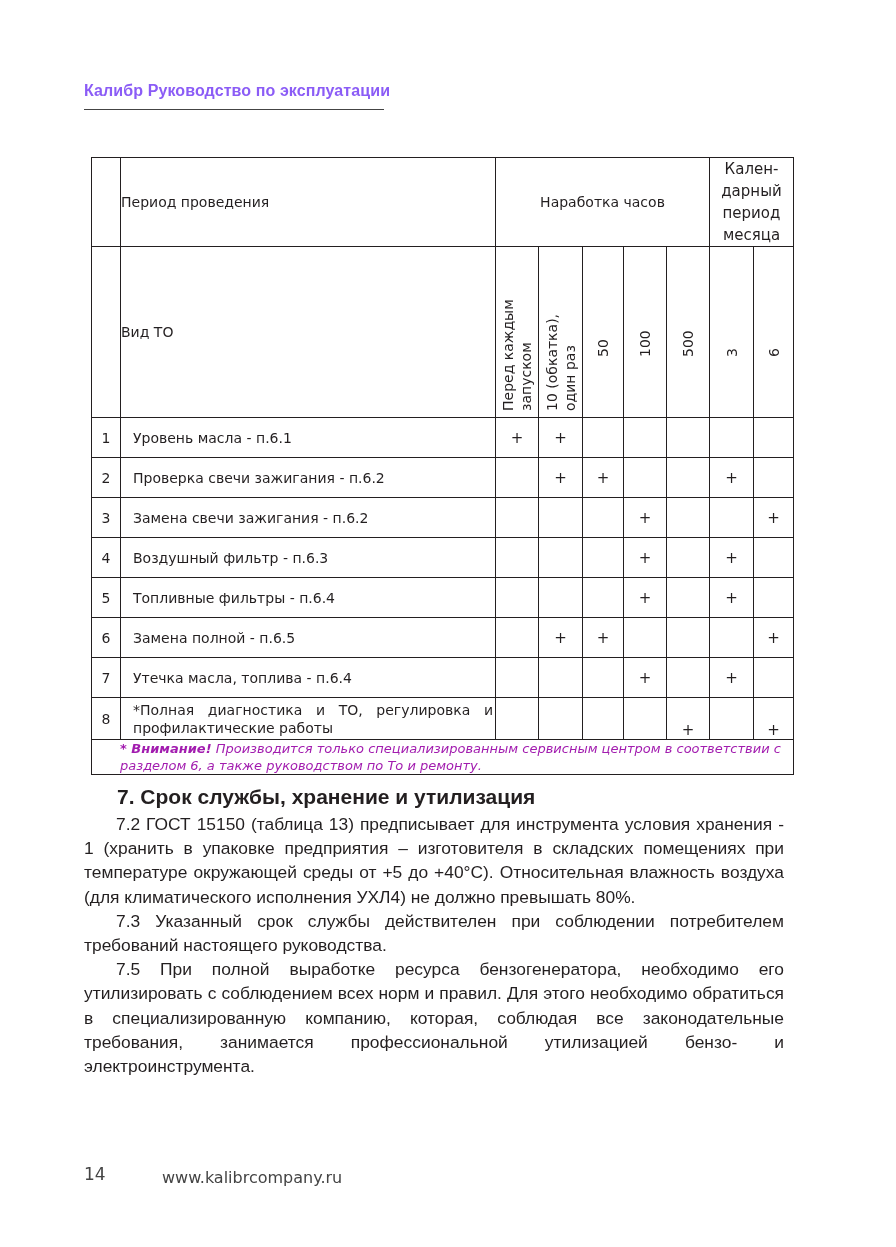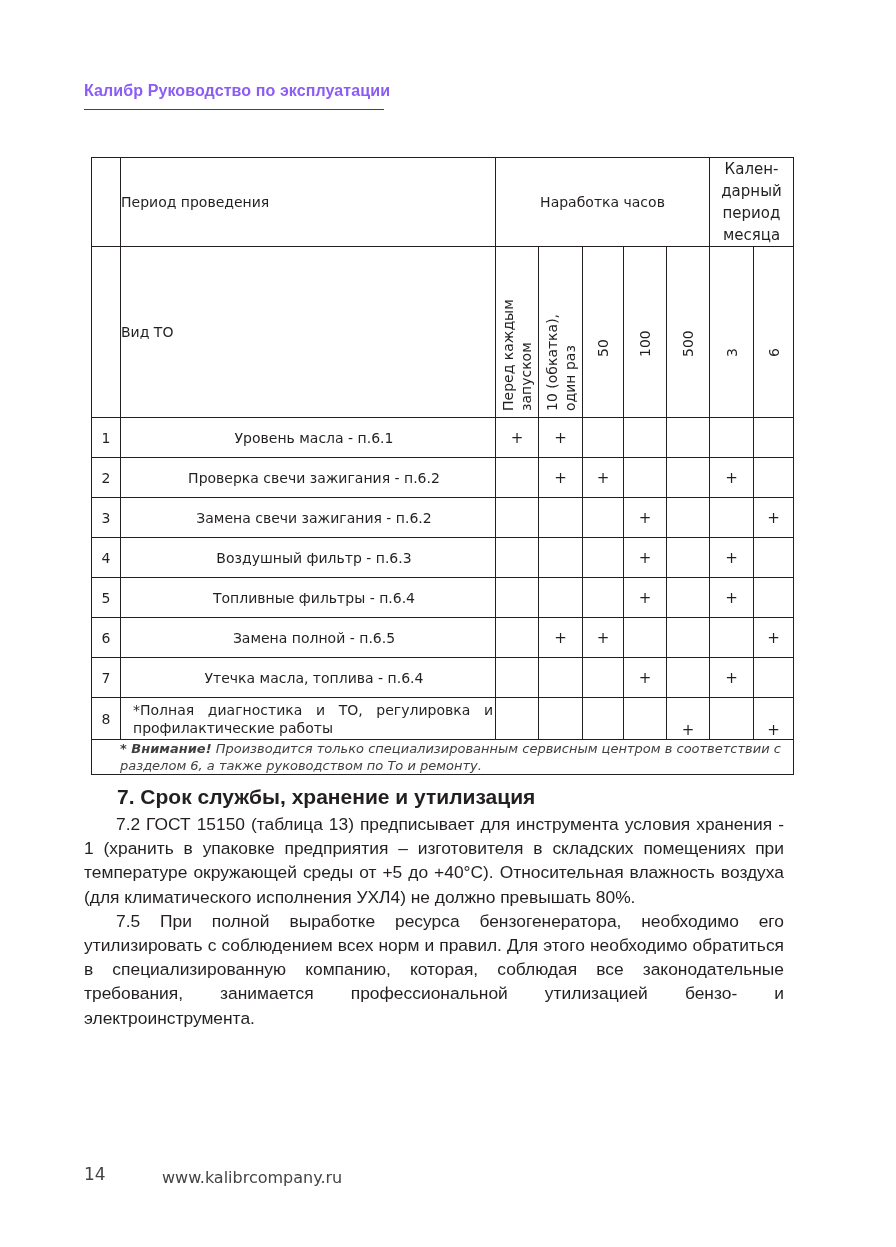--- a/index.html
+++ b/index.html
@@ -6,28 +6,28 @@
     body { width: 896px; height: 1247px; position: relative; overflow: hidden;
            font-family: "DejaVu Sans", sans-serif; color: #231f20; }
     .header-title { position: absolute; left: 84px; top: 82px; font-family: "Liberation Sans", sans-serif;
            font-weight: bold; font-size: 16px; color: #8b5cf6; letter-spacing: 0.1px; }
     .header-rule { position: absolute; left: 84px; top: 109px; width: 300px; height: 0; border-top: 1.5px solid #444; }
 
     table.to { position: absolute; left: 91px; top: 157px; border-collapse: collapse; table-layout: fixed;
                font-family: "DejaVu Sans", sans-serif; font-size: 14px; color: #231f20; }
     table.to td { border: 1.5px solid #231f20; padding: 0; vertical-align: middle; }
     .c-num { width: 28px; text-align: center; }
-    .c-name { width: 360px; text-align: center; padding-left: 12px !important; }
+    .c-name { width: 360px; text-align: left; padding-left: 12px !important; }
     .hdr-center { text-align: left; padding-left: 0 !important; }
     .c-mark { text-align: center; font-size: 15px; }
     .vcell { position: relative; height: 170px; }
     .vtext { position: absolute; left: 50%; bottom: 6px; transform-origin: 0 0; white-space: nowrap;
              transform: rotate(-90deg) translateX(0); line-height: 18px; font-size: 14px; }
     .kal { text-align: center; line-height: 22px; font-size: 15px; }
-    .note { font-style: italic; font-size: 13px; line-height: 17px; padding: 0 0 0 28px !important; color: #404040; }
+    .note { font-style: italic; font-size: 13px; line-height: 17px; padding: 0 0 0 28px !important; color: #a21caf; }
     .note b { font-style: italic; }
 
     .sec-title { position: absolute; left: 117px; top: 785px; font-family: "Liberation Sans", sans-serif;
                  font-weight: bold; font-size: 21px; color: #231f20; }
     .body-text { position: absolute; left: 84px; top: 812px; width: 700px; font-family: "Liberation Sans", sans-serif;
                  font-size: 17.4px; line-height: 24.2px; color: #231f20; text-align: justify; }
     .body-text p { margin: 0; text-indent: 32px; }
     .footer-page { position: absolute; left: 84px; top: 1164px; font-family: "DejaVu Sans", sans-serif; font-size: 17px; color: #444; }
     .footer-url { position: absolute; left: 131px; top: 1168px; font-family: "DejaVu Sans", sans-serif; font-size: 16px; color: #444; margin-left: 31px; }
   </style>
@@ -196,17 +196,18 @@
   <tbody>
       <tr>
     <td colspan="9" class="note"><b>* Внимание!</b><span> Производится только специализированным сервисным центром в соответствии с разделом 6, а также руководством по То и ремонту.</span></td>
   </tr>
 </tbody>
   </table>
 
 <div class="sec-title">7. Срок службы, хранение и утилизация</div>
 <div class="body-text">
   <p>7.2 ГОСТ 15150 (таблица 13) предписывает для инструмента условия хранения - 1 (хранить в упаковке предприятия – изготовителя в складских помещениях при температуре окружающей среды от +5 до +40°С). Относительная влажность воздуха (для климатического исполнения УХЛ4) не должно превышать 80%.</p>
+  <p>7.3 Указанный срок службы действителен при соблюдении потребителем требований настоящего руководства.</p>
   <p>7.5 При полной выработке ресурса бензогенератора, необходимо его утилизировать с соблюдением всех норм и правил. Для этого необходимо обратиться в специализированную компанию, которая, соблюдая все законодательные требования, занимается профессиональной утилизацией бензо- и электроинструмента.</p>
 </div>
 
 <div class="footer-page">14</div>
 <div class="footer-url">www.kalibrcompany.ru</div>
 
 </body></html>

